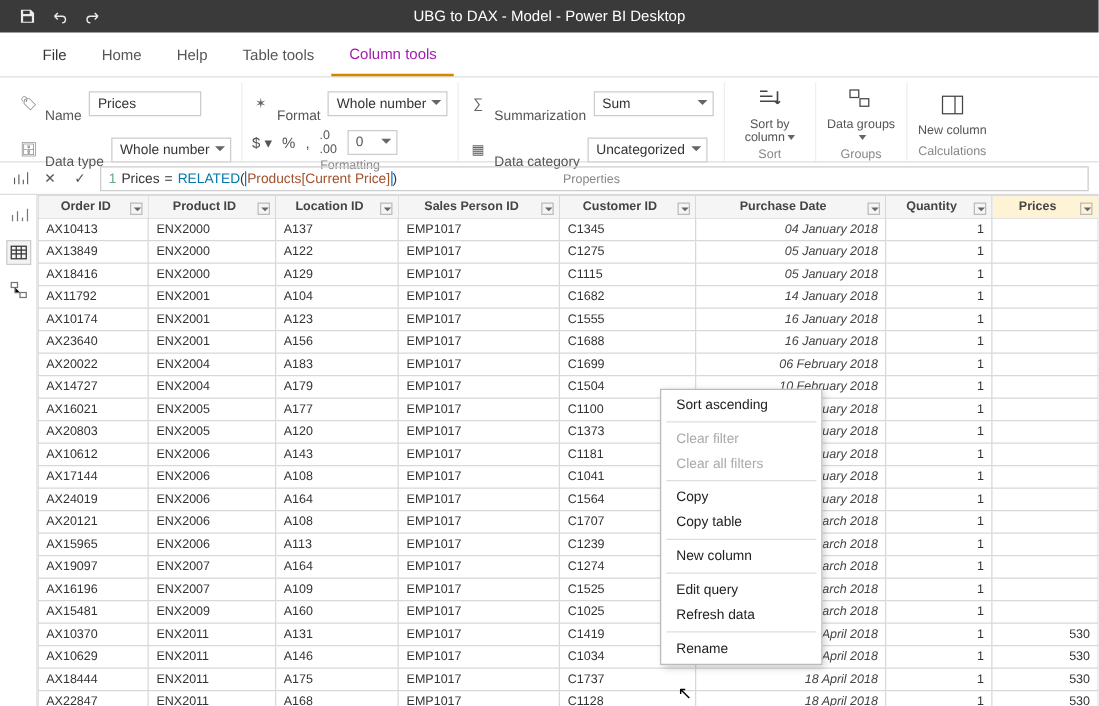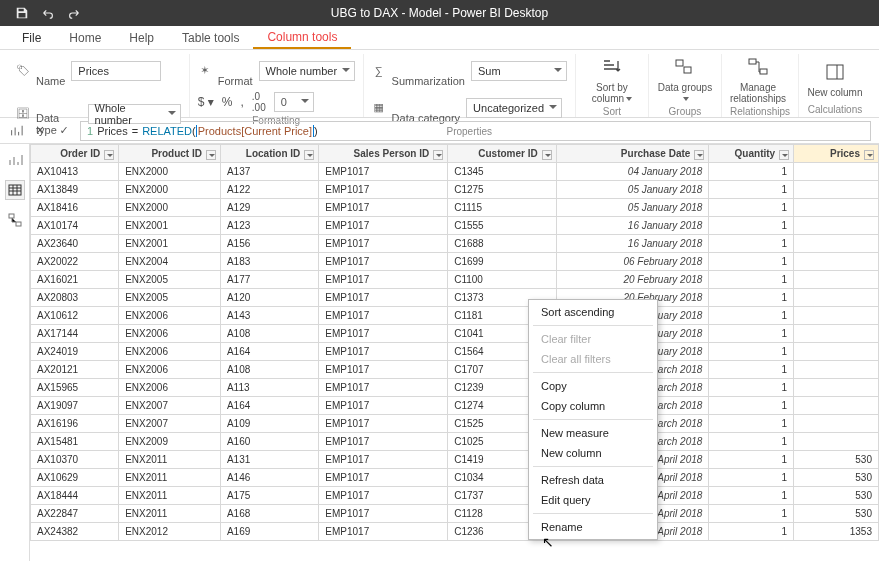--- a/index.html
+++ b/index.html
@@ -5,24 +5,24 @@
 * { box-sizing: border-box; margin: 0; padding: 0; font-family: "Segoe UI", Arial, sans-serif; }
 body { width: 879px; height: 565px; background: #fff; overflow: hidden; font-size: 11px; color: #333; }
 
 
 .titlebar { height: 26px; background: #3a3a3a; color: #fff; display: flex; align-items: center; position: relative; }
 .titlebar .qat { display: flex; gap: 10px; padding-left: 14px; }
 .titlebar .qat .qbtn { width: 16px; height: 16px; display: inline-flex; align-items: center; justify-content: center; opacity: 0.9; }
 .titlebar .title { position: absolute; left: 0; right: 0; text-align: center; font-size: 12px; }
 
 
-.ribbon-tabs { height: 24px; border-bottom: 1px solid #ddd; display: flex; align-items: stretch; padding-left: 8px; }
+.ribbon-tabs { height: 36px; border-bottom: 1px solid #ddd; display: flex; align-items: stretch; padding-left: 20px; }
 .ribbon-tab { padding: 0 14px; display: flex; align-items: center; color: #555; cursor: pointer; font-size: 12px; }
 .ribbon-tab.file { color: #333; }
-.ribbon-tab.active { color: #ef4444; border-bottom: 2px solid #d38600; }
+.ribbon-tab.active { color: #a21caf; border-bottom: 2px solid #d38600; }
 
 
 .ribbon { height: 68px; border-bottom: 1px solid #ddd; display: flex; padding: 4px 8px 0 8px; }
 .group { display: flex; flex-direction: column; padding: 0 8px; border-right: 1px solid #eee; }
 .group:last-child { border-right: none; }
 .group-body { flex: 1; display: flex; flex-direction: column; gap: 4px; }
 .group-body.row { flex-direction: row; align-items: center; gap: 10px; }
 .group-label { text-align: center; color: #888; font-size: 10px; padding: 2px 0; }
 .field { display: flex; align-items: center; gap: 6px; }
 .field .lbl { color: #555; font-size: 11px; margin-top: 21px; }
@@ -48,21 +48,21 @@
 
 .workspace { display: flex; position: relative; height: calc(565px - 26px - 28px - 68px - 26px); }
 .rail { width: 30px; border-right: 1px solid #ddd; display: flex; flex-direction: column; align-items: center; padding-top: 6px; gap: 10px; }
 .rail .rbtn { width: 20px; height: 20px; display: flex; align-items: center; justify-content: center; color: #777; }
 .rail .rbtn.active { background: #f3f3f3; border:1px solid #ccc; color:#333; }
 
 
 .grid { flex: 1; overflow: hidden; }
 table { border-collapse: collapse; width: 100%; table-layout: fixed; }
 th, td { border: 1px solid #d8d8d8; padding: 2px 6px; height: 18px; font-size: 10px; white-space: nowrap; overflow: hidden; }
-th { background: #f5f5f5; text-align: right; position: relative; padding-right: 18px; color: #444; }
+th { background: #f5f5f5; text-align: center; position: relative; padding-right: 18px; color: #444; }
 th.price { background: #fff3d6; }
 th .hcaret { position: absolute; right: 4px; top: 5px; width: 10px; height: 10px; border: 1px solid #bbb; }
 th .hcaret::after { content:""; position:absolute; left:2px; top:3px; width:0; height:0; border-left:3px solid transparent; border-right:3px solid transparent; border-top:3px solid #666; }
 td.num { text-align: right; }
 td.date { text-align: right; font-style: italic; color: #444; }
 col.c-order{width:52px}col.c-prod{width:60px}col.c-loc{width:58px}col.c-sales{width:76px}col.c-cust{width:64px}col.c-date{width:90px}col.c-qty{width:50px}col.c-price{width:50px}
 
 
 .context-menu { position: absolute; left: 528px; top: 155px; width: 130px; background: #fff; border: 1px solid #bbb; box-shadow: 2px 2px 6px rgba(0,0,0,.2); z-index: 50; padding: 2px 0;}
 .context-menu .mi { padding: 4px 12px; font-size: 11px; color: #222; }
@@ -192,35 +192,20 @@
               <rect x="3" y="5" width="7" height="6" fill="none" stroke="currentColor"></rect>
               <rect x="11" y="12" width="7" height="6" fill="none" stroke="currentColor"></rect>
             </svg>
           </span>
         <span><span>Data groups</span><span class="caret-sm"></span></span>
       </div>
     </div>
     <div class="group-label">Groups</div>
   </div>
 
-  <div class="group">
-    <div class="group-body row">
-      <div class="big-btn">
-        <span class="big-icon">
-            <svg width="24" height="24" viewBox="0 0 24 24">
-              <rect x="3" y="4" width="7" height="5" fill="none" stroke="currentColor"></rect>
-              <rect x="14" y="14" width="7" height="5" fill="none" stroke="currentColor"></rect>
-              <path d="M10 7h3v10h1" fill="none" stroke="currentColor"></path>
-            </svg>
-          </span>
-        <span>Manage relationships</span>
-      </div>
-    </div>
-    <div class="group-label">Relationships</div>
-  </div>
 
   <div class="group">
     <div class="group-body row">
       <div class="big-btn">
         <span class="big-icon">
             <svg width="24" height="24" viewBox="0 0 24 24">
               <rect x="4" y="5" width="16" height="14" fill="none" stroke="currentColor"></rect>
               <path d="M14 5v14" stroke="currentColor"></path>
             </svg>
           </span>
@@ -321,20 +306,30 @@
             <td>AX18416</td>
             <td>ENX2000</td>
             <td>A129</td>
             <td>EMP1017</td>
             <td>C1115</td>
             <td class="date">05 January 2018</td>
             <td class="num">1</td>
             <td class="num"></td>
           </tr>
           <tr>
+            <td>AX11792</td>
+            <td>ENX2001</td>
+            <td>A104</td>
+            <td>EMP1017</td>
+            <td>C1682</td>
+            <td class="date">14 January 2018</td>
+            <td class="num">1</td>
+            <td class="num"></td>
+          </tr>
+          <tr>
             <td>AX10174</td>
             <td>ENX2001</td>
             <td>A123</td>
             <td>EMP1017</td>
             <td>C1555</td>
             <td class="date">16 January 2018</td>
             <td class="num">1</td>
             <td class="num"></td>
           </tr>
           <tr>
@@ -347,20 +342,30 @@
             <td class="num">1</td>
             <td class="num"></td>
           </tr>
           <tr>
             <td>AX20022</td>
             <td>ENX2004</td>
             <td>A183</td>
             <td>EMP1017</td>
             <td>C1699</td>
             <td class="date">06 February 2018</td>
+            <td class="num">1</td>
+            <td class="num"></td>
+          </tr>
+          <tr>
+            <td>AX14727</td>
+            <td>ENX2004</td>
+            <td>A179</td>
+            <td>EMP1017</td>
+            <td>C1504</td>
+            <td class="date">10 February 2018</td>
             <td class="num">1</td>
             <td class="num"></td>
           </tr>
           <tr>
             <td>AX16021</td>
             <td>ENX2005</td>
             <td>A177</td>
             <td>EMP1017</td>
             <td>C1100</td>
             <td class="date">20 February 2018</td>
@@ -511,25 +516,24 @@
     </table>
   </div>
 
   <div class="context-menu">
     <div class="mi">Sort ascending</div>
     <div class="sep"></div>
     <div class="mi disabled">Clear filter</div>
     <div class="mi disabled">Clear all filters</div>
     <div class="sep"></div>
     <div class="mi">Copy</div>
-    <div class="mi">Copy column</div>
+    <div class="mi">Copy table</div>
     <div class="sep"></div>
-    <div class="mi">New measure</div>
     <div class="mi">New column</div>
     <div class="sep"></div>
+    <div class="mi">Edit query</div>
     <div class="mi">Refresh data</div>
-    <div class="mi">Edit query</div>
     <div class="sep"></div>
     <div class="mi">Rename</div>
 
   </div>
   <div class="cursor-arrow">↖</div>
 </div>
 
 </body></html>

